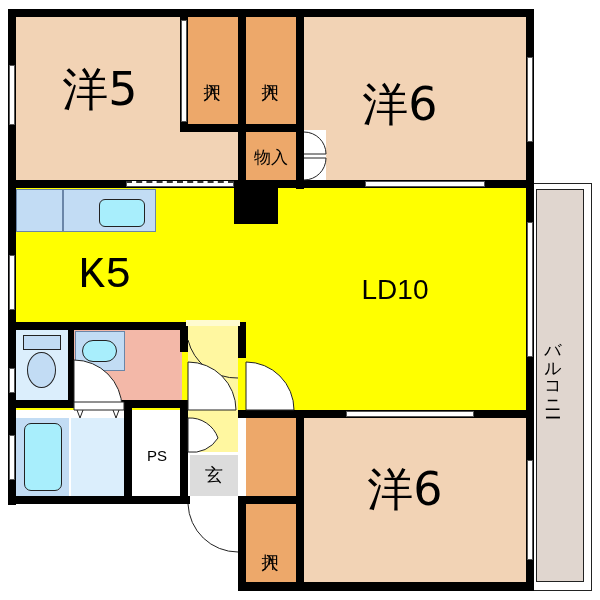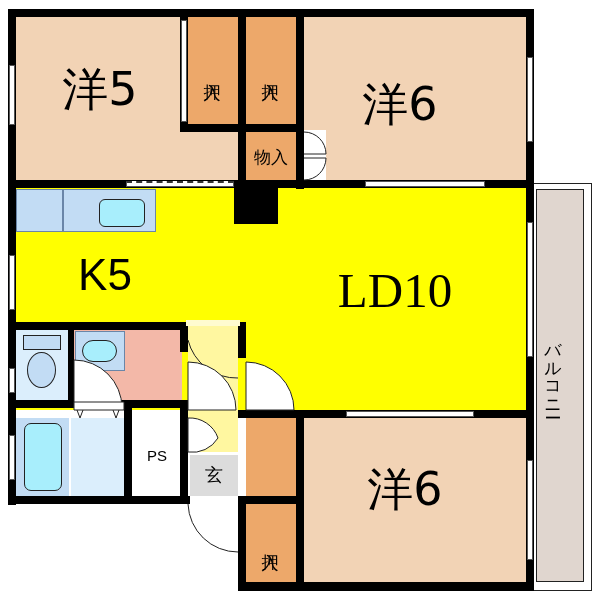--- a/index.html
+++ b/index.html
@@ -110,19 +110,19 @@
   <polygon points="74,402 124,402 124,410 74,410" fill="#fff" stroke="#222" stroke-width="1"></polygon>
   <polyline points="77,410 80,418 83,410" fill="none" stroke="#222"></polyline>
   <polyline points="113,410 116,418 119,410" fill="none" stroke="#222"></polyline>
 </svg>
 
 <div class="lbl" style="left:40px;top:60px;width:120px;height:60px;font-size:46px;">洋5</div>
 <div class="lbl" style="left:340px;top:75px;width:120px;height:60px;font-size:46px;">洋6</div>
 <div class="lbl vert" style="left:200px;top:45px;width:26px;height:50px;font-size:17px;">押入</div>
 <div class="lbl vert" style="left:258px;top:45px;width:26px;height:50px;font-size:17px;">押入</div>
 <div class="lbl" style="left:246px;top:140px;width:50px;height:34px;font-size:17px;text-align:center;">物入</div>
-<div class="lbl" style="left:60px;top:245px;width:90px;height:60px;font-size:44px;font-family:Liberation Sans, sans-serif;">K5</div>
-<div class="lbl" style="left:315px;top:260px;width:160px;height:60px;font-size:49px;font-family:Liberation Serif, serif;">LD10</div>
+<div class="lbl" style="left:60px;top:245px;width:90px;height:60px;font-size:44px;font-family:Liberation Mono, monospace;">K5</div>
+<div class="lbl" style="left:315px;top:260px;width:160px;height:60px;font-size:28px;font-family:Liberation Sans, sans-serif;">LD10</div>
 <div class="lbl" style="left:134px;top:440px;width:46px;height:30px;font-size:15px;font-family:'Liberation Sans',sans-serif;">PS</div>
 <div class="lbl" style="left:190px;top:460px;width:48px;height:30px;font-size:18px;">玄</div>
 <div class="lbl" style="left:345px;top:460px;width:120px;height:60px;font-size:46px;">洋6</div>
 <div class="lbl vert" style="left:258px;top:515px;width:26px;height:50px;font-size:17px;">押入</div>
 <div class="lbl vert" style="left:540px;top:310px;width:28px;height:120px;font-size:17px;">バルコニー</div>
 
 </body></html>

